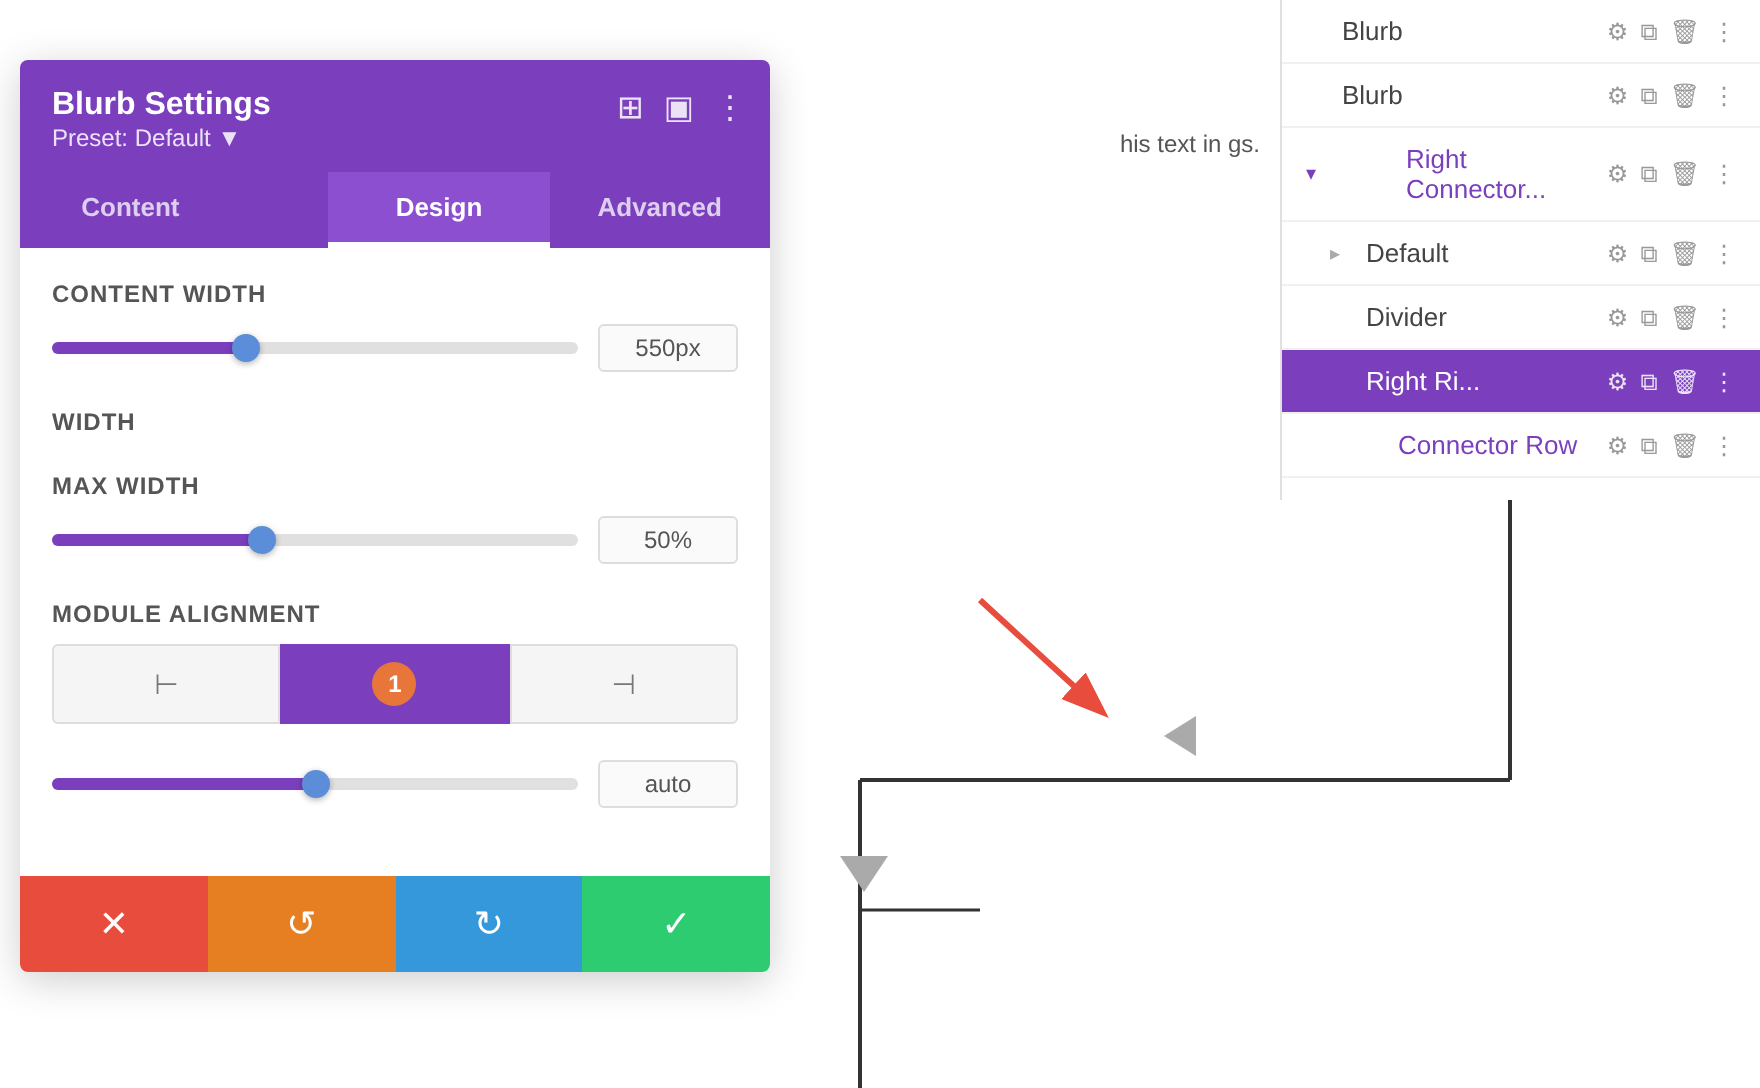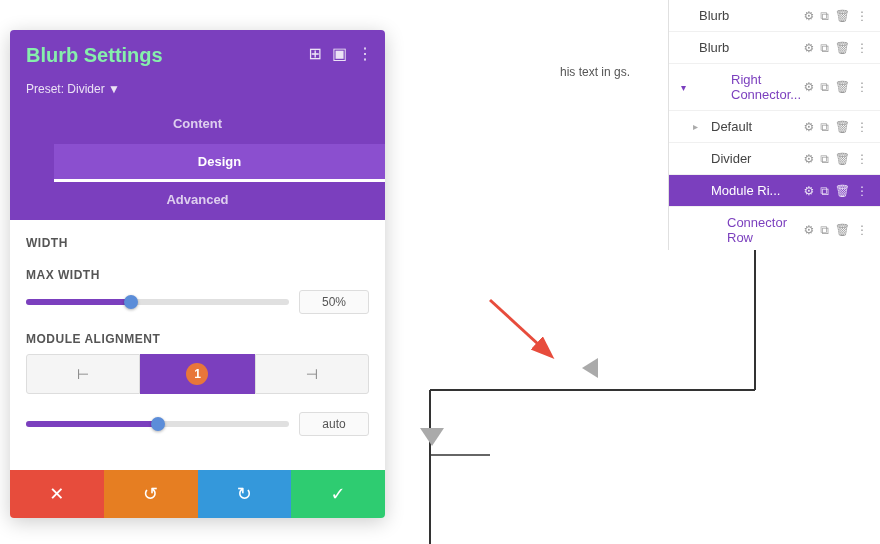--- a/index.html
+++ b/index.html
@@ -41,24 +41,24 @@
     }
 
     .panel-header {
       background: #7b3fbe;
       padding: 14px 16px 10px;
       color: #fff;
       position: relative;
     }
 
     .panel-title {
-      font-size: 20px;
+      font-size: 16px;
       font-weight: 700;
-      color: #86efac;
-      margin-bottom: 15px;
+      color: #ffffff;
+      margin-bottom: 0;
     }
 
     .panel-preset {
       font-size: 12px;
       color: rgba(255,255,255,0.85);
     }
 
     .panel-header-actions {
       position: absolute;
       top: 14px;
@@ -71,21 +71,20 @@
     .panel-header-icon {
       color: rgba(255,255,255,0.85);
       font-size: 16px;
       cursor: pointer;
     }
 
     
     .tabs {
       display: flex;
       background: #7b3fbe;
-      flex-direction: column;
     }
 
     .tab {
       flex: 1;
       padding: 10px;
       text-align: center;
       font-size: 13px;
       font-weight: 600;
       color: rgba(255,255,255,0.75);
       cursor: pointer;
@@ -211,21 +210,21 @@
     .action-btn.cancel { background: #e74c3c; }
     .action-btn.reset { background: #e67e22; }
     .action-btn.redo { background: #3498db; }
     .action-btn.save { background: #2ecc71; }
 
     
     .right-panel {
       position: absolute;
       top: 0;
       right: 0;
-      width: 212px;
+      width: 240px;
       background: #fff;
       border-left: 1px solid #e0e0e0;
       height: 250px;
       overflow: hidden;
     }
 
     .layer-item {
       display: flex;
       align-items: center;
       padding: 8px 12px;
@@ -373,21 +372,21 @@
     <span class="layer-name" style="">Divider</span>
     <div class="layer-icons">
       <span class="layer-icon">⚙</span>
       <span class="layer-icon">⧉</span>
       <span class="layer-icon">🗑</span>
       <span class="layer-icon">⋮</span>
     </div>
   </div>
       <div class="layer-item highlighted indent-1">
     <span class="layer-toggle">&nbsp;</span>
-    <span class="layer-name" style="">Module Ri...</span>
+    <span class="layer-name" style="">Right Ri...</span>
     <div class="layer-icons">
       <span class="layer-icon">⚙</span>
       <span class="layer-icon">⧉</span>
       <span class="layer-icon">🗑</span>
       <span class="layer-icon">⋮</span>
     </div>
   </div>
       <div class="layer-item">
     <span class="layer-toggle">&nbsp;</span>
     <span class="layer-name link" style="color:#7b3fbe;margin-left:28px;">Connector Row</span>
@@ -397,36 +396,46 @@
       <span class="layer-icon">🗑</span>
       <span class="layer-icon">⋮</span>
     </div>
   </div>
     </div>
 </div>
 
 <div class="left-panel">
   <div class="panel-header">
     <div class="panel-title">Blurb Settings</div>
-    <div class="panel-preset">Preset: Divider ▼</div>
+    <div class="panel-preset">Preset: Default ▼</div>
     <div class="panel-header-actions">
       <span class="panel-header-icon">⊞</span>
       <span class="panel-header-icon">▣</span>
       <span class="panel-header-icon">⋮</span>
     </div>
   </div>
 
   <div class="tabs">
     <div class="tab">Content</div>
     <div class="tab active">Design</div>
     <div class="tab">Advanced</div>
   </div>
 
   <div class="panel-content">
 
+    <div class="setting-group">
+      <div class="setting-label">Content Width</div>
+      <div class="slider-row">
+        <div class="slider-container">
+          <div class="slider-track" style="width: 37%;"></div>
+          <div class="slider-thumb" style="left: 37%;"></div>
+        </div>
+        <div class="slider-value">550px</div>
+      </div>
+    </div>
 
     <div class="setting-group">
       <div class="setting-label">Width</div>
     </div>
 
     <div class="setting-group">
       <div class="setting-label">Max Width</div>
       <div class="slider-row">
         <div class="slider-container">
           <div class="slider-track" style="width: 40%;"></div>

